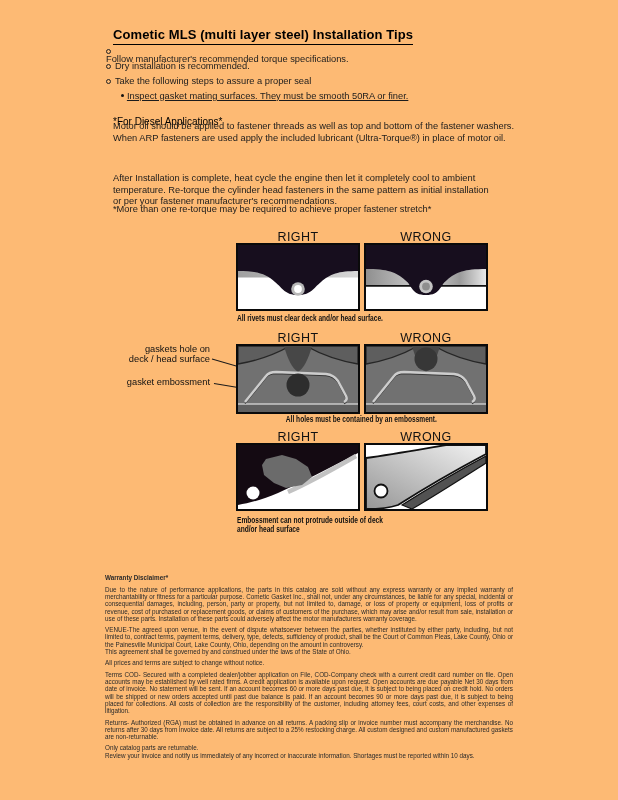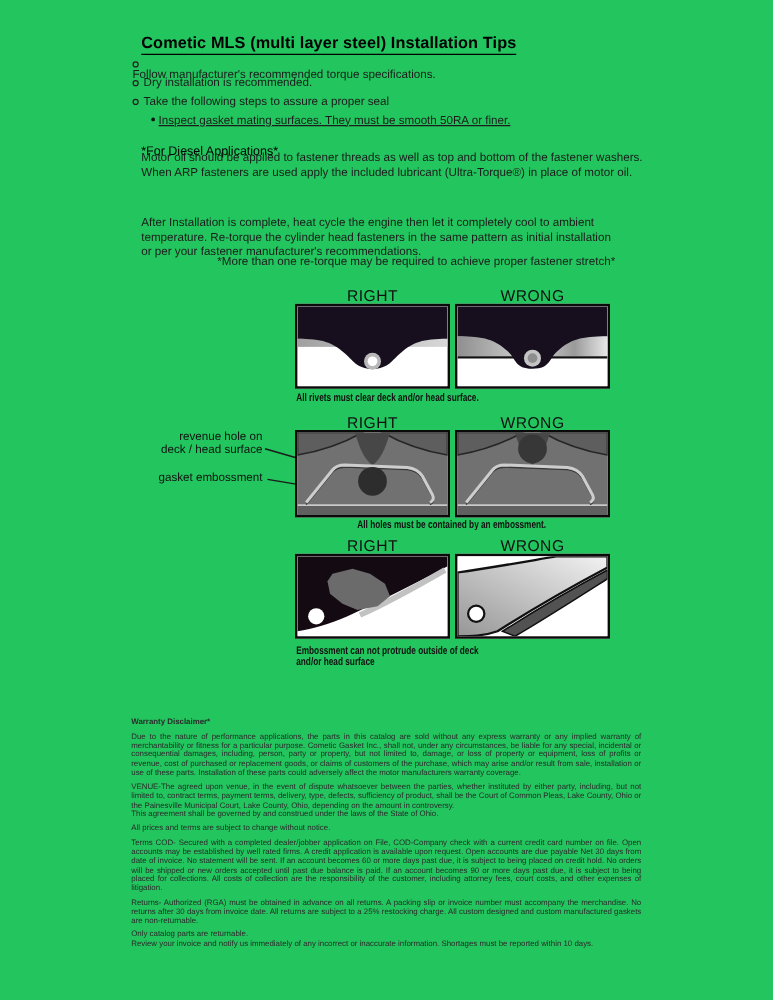--- a/index.html
+++ b/index.html
@@ -1,16 +1,16 @@
 <!DOCTYPE html>
 <html><head>
 <meta charset="utf-8">
 <style>
   html,body{margin:0;padding:0;background:#ffffff;}
-  #page{position:relative;width:618px;height:800px;background:#22c55e;overflow:hidden;
+  #page{position:relative;width:618px;height:800px;background:#fdba74;overflow:hidden;
         font-family:"Liberation Sans", sans-serif;color:#1c1c1c;}
   .abs{position:absolute;}
   
   .doc-title{font-size:13px;font-weight:bold;color:#000;letter-spacing:.1px;
              border-bottom:1.7px solid #000;padding-bottom:1.5px;display:inline-block;}
   
   .tip-row{display:flex;align-items:flex-start;font-size:9.3px;line-height:11.5px;white-space:nowrap;}
   .o-marker{flex:0 0 auto;width:3.4px;height:3.4px;border:1px solid #222;border-radius:50%;margin:3px 3.5px 0 0;}
   .f-marker{flex:0 0 auto;width:3.4px;height:3.4px;background:#111;border-radius:50%;margin:3.4px 2.5px 0 0;}
   
@@ -54,21 +54,21 @@
     <span class="f-marker"></span>
     <span>Inspect gasket mating surfaces.  They must be smooth 50RA or finer.</span>
   </div>
 
   <div class="abs diesel-h" style="left:113px;top:115.5px;">*For Diesel Applications*</div>
   <div class="abs para" style="left:113px;top:121px;width:440px;">Motor oil should be applied to fastener threads as well as top and bottom of the fastener washers.
 When ARP fasteners are used apply the included lubricant (Ultra-Torque®) in place of motor oil.</div>
   <div class="abs para" style="left:113px;top:162px;width:440px;margin-top:11px;">After Installation is complete, heat cycle the engine then let it completely cool to ambient
 temperature. Re-torque the cylinder head fasteners in the same pattern as initial installation
 or per your fastener manufacturer's recommendations.</div>
-  <div class="abs para" style="left:113px;top:203.5px;width:440px;text-align:center;">*More than one re-torque may be required to achieve proper fastener stretch*</div>
+  <div class="abs para" style="left:113px;top:203.5px;width:440px;">*More than one re-torque may be required to achieve proper fastener stretch*</div>
 
   <div class="abs dg-label" style="left:236px;top:229.5px;">RIGHT</div>
   <div class="abs dg-label" style="left:364px;top:229.5px;">WRONG</div>
 
   <div class="abs dg-box" style="left:236px;top:242.5px;height:64px;">
     <svg width="120" height="64" viewBox="0 0 120 64">
       <defs>
         <linearGradient id="gR1" x1="0" y1="0" x2="1" y2="0">
           <stop offset="0" stop-color="#a0a0a0"></stop>
             <stop offset="1" stop-color="#d8d8d8"></stop>
@@ -99,21 +99,21 @@
       <circle cx="60" cy="41.5" r="6.8" fill="#c4c4c4"></circle>
       <circle cx="60" cy="41.5" r="3.9" fill="#8e8e8e"></circle>
     </svg>
   </div>
 
   <div class="abs dg-caption" style="left:237px;top:314px;width:340px;">All rivets must clear deck and/or head surface.</div>
 
   <div class="abs dg-label" style="left:236px;top:330.5px;">RIGHT</div>
   <div class="abs dg-label" style="left:364px;top:330.5px;">WRONG</div>
 
-  <div class="abs annot" style="left:55px;top:344px;">revenue hole on</div>
+  <div class="abs annot" style="left:55px;top:344px;">gaskets hole on</div>
   <div class="abs annot" style="left:55px;top:354px;">deck / head surface</div>
   <div class="abs annot" style="left:55px;top:376.5px;">gasket embossment</div>
   <svg class="abs" style="left:205px;top:349px;" width="100" height="50" viewBox="0 0 100 50">
     <line x1="7" y1="10" x2="90" y2="34" stroke="#1a1a1a" stroke-width="1.1"></line>
     <line x1="9" y1="34.5" x2="57" y2="42.5" stroke="#1a1a1a" stroke-width="1.1"></line>
   </svg>
 
   <div class="abs dg-box" style="left:236px;top:343.5px;height:66px;">
     <svg width="120" height="66" viewBox="0 0 120 66">
       <rect x="0" y="0" width="120" height="66" fill="#717171"></rect>

